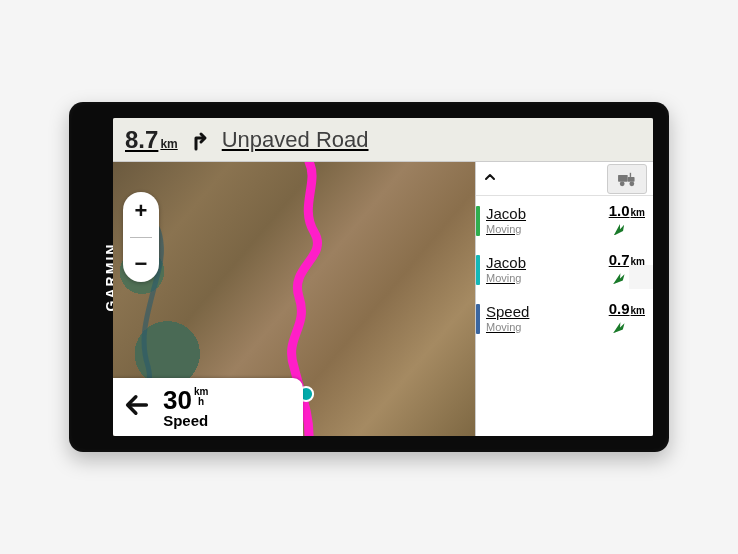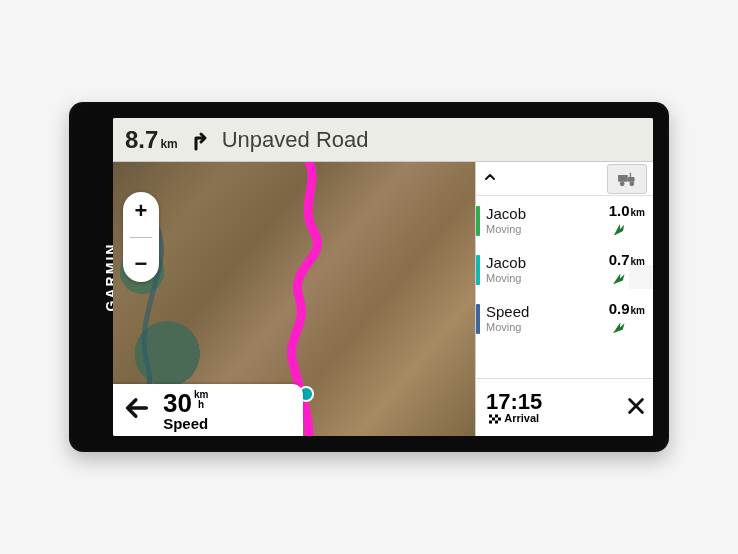--- a/index.html
+++ b/index.html
@@ -22,21 +22,21 @@
     position: absolute; left: 8px; top: 50%; transform: translateY(-50%) rotate(-90deg);
     transform-origin: center; color: #fff; font-weight: 700; letter-spacing: 2px; font-size: 14px;
   }
   .screen {
     width: 540px; height: 318px; background: #fff; border-radius: 2px; overflow: hidden;
     display: flex; flex-direction: column;
     box-shadow: inset 0 0 0 1px rgba(0,0,0,0.4);
   }
   .top-bar {
     height: 44px; background: #ecece6; border-bottom: 1px solid #ccc;
-    display: flex; align-items: center; padding: 16px 12px; gap: 10px;
+    display: flex; align-items: center; padding: 16px 12px; gap: 10px; text-decoration: underline;
   }
   .dist-box { display: flex; align-items: baseline; gap: 2px; font-weight: 700; color: #222; }
   .dist-val { font-size: 24px; }
   .dist-unit { font-size: 12px; }
   .turn-icon { width: 24px; height: 24px; }
   .road-name { font-size: 22px; color: #404040; }
   .content { flex: 1; display: flex; min-height: 0; }
   .map-area {
     flex: 1; position: relative;
     background:
@@ -47,21 +47,21 @@
   }
   .route-svg { position: absolute; inset: 0; width: 100%; height: 100%; }
   .zoom-pill {
     position: absolute; left: 10px; top: 30px; width: 36px; height: 90px;
     background: #fff; border-radius: 18px; box-shadow: 0 1px 4px rgba(0,0,0,0.3);
     display: flex; flex-direction: column; align-items: center; justify-content: space-around;
   }
   .zoom-btn { font-size: 22px; font-weight: 700; color: #111; cursor: pointer; line-height: 1; }
   .zoom-div { width: 60%; height: 1px; background: #bbb; }
   .bottom-left {
-    position: absolute; bottom: 0; left: 0; height: 52px; width: 190px;
+    position: absolute; bottom: 0; left: 0; height: 58px; width: 190px;
     background: #fff; border-top-right-radius: 10px;
     display: flex; align-items: center; gap: 12px; padding: 0 10px;
     box-shadow: 0 -1px 3px rgba(0,0,0,0.2);
   }
   .back-btn svg { width: 28px; height: 28px; }
   .speed-block { display: flex; flex-direction: column; align-items: center; line-height: 1; }
   .speed-top { display: flex; align-items: flex-start; gap: 2px; }
   .speed-val { font-size: 26px; font-weight: 700; }
   .speed-unit { font-size: 10px; font-weight: 700; display: flex; flex-direction: column; align-items: center; }
   .speed-label { font-size: 15px; font-weight: 700; }
@@ -73,21 +73,21 @@
   .panel-hdr {
     height: 34px; display: flex; align-items: center; justify-content: space-between;
     padding: 0 6px; border-bottom: 1px solid #e0e0e0;
   }
   .panel-hdr .caret svg { width: 16px; height: 16px; }
   .mode-tile {
     width: 40px; height: 30px; background: #eee; border: 1px solid #ccc; border-radius: 3px;
     display: flex; align-items: center; justify-content: center;
   }
   .mode-tile svg { width: 22px; height: 20px; fill: #666; }
-  .riders { flex: 1; display: flex; flex-direction: column; }
+  .riders { flex: 1; display: flex; flex-direction: column; text-decoration: underline; }
   .rider-row {
     display: flex; align-items: center; justify-content: space-between;
     padding: 6px 8px 6px 0; gap: 6px;
   }
   .rider-left { display: flex; align-items: center; gap: 6px; }
   .rider-stripe { width: 4px; height: 30px; border-radius: 1px; }
   .rider-text { display: flex; flex-direction: column; line-height: 1.1; }
   .rider-name { font-size: 15px; color: #111; }
   .rider-status { font-size: 11px; color: #888; }
   .rider-right { display: flex; flex-direction: column; align-items: flex-start; gap: 2px; }
@@ -239,41 +239,19 @@
                     <span class="v">0.9</span>
                     <span class="u">km</span>
                   </span>
                   <span class="rider-arrow"><svg viewBox="0 0 24 16">
                       <path d="M2 12 L18 4 L14 10 L22 8 L16 14 Z" fill="#1a7a2a" transform="rotate(-30 12 8)"></path>
                     </svg></span>
                 </div>
               </div>
             </div>
 
-          <div class="bottom-right">
-            <div class="arrival-block">
-              <span class="arrival-time">17:15</span>
-              <span class="arrival-label">
-                <svg viewBox="0 0 16 12">
-                  <rect x="0" y="0" width="4" height="4" fill="#000"></rect>
-                    <rect x="8" y="0" width="4" height="4" fill="#000"></rect>
-                  <rect x="4" y="4" width="4" height="4" fill="#000"></rect>
-                    <rect x="12" y="4" width="4" height="4" fill="#000"></rect>
-                  <rect x="0" y="8" width="4" height="4" fill="#000"></rect>
-                    <rect x="8" y="8" width="4" height="4" fill="#000"></rect>
-                </svg>
-                <span>Arrival</span>
-              </span>
-            </div>
-            <span class="close-btn">
-              <svg viewBox="0 0 24 24" fill="none" stroke="#111" stroke-width="3" stroke-linecap="round">
-                <path d="M5 5 L19 19"></path>
-                  <path d="M19 5 L5 19"></path>
-              </svg>
-            </span>
-          </div>
         </div>
 
       </div>
     </div>
   </div>
   <div class="shadow-ellipse"></div>
 </div>
 
 </body></html>

